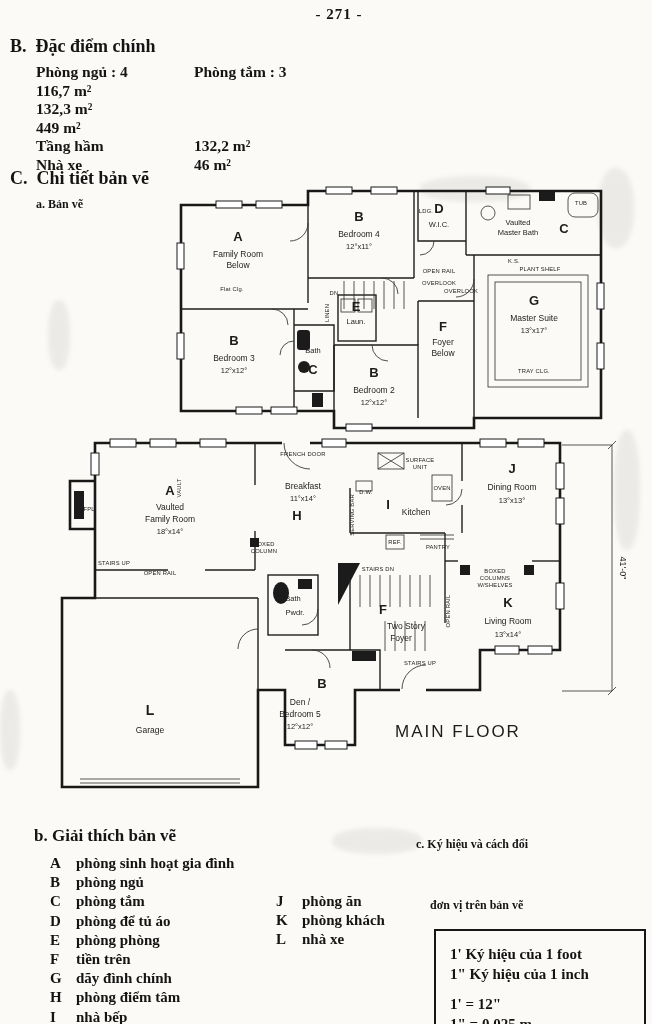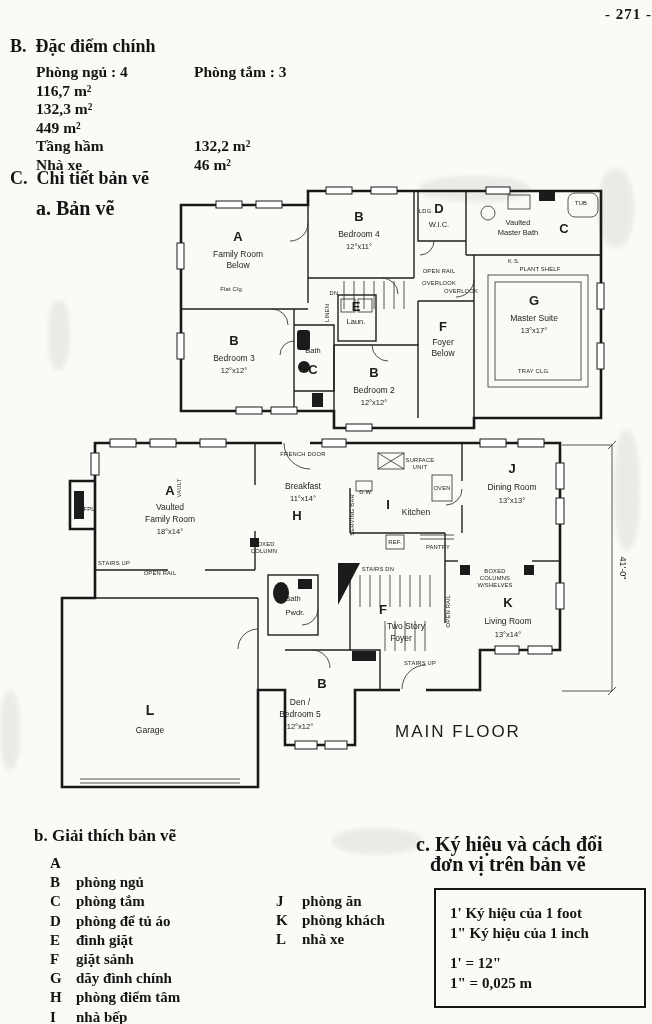--- a/index.html
+++ b/index.html
@@ -4,31 +4,31 @@
 <style>
   * { margin:0; padding:0; box-sizing:border-box; }
   html,body { background:#efeeea; }
   .page {
     position:relative; width:652px; height:1024px; margin:0 auto;
     background:#fbfaf6; color:#141414; overflow:hidden;
     font-family:"Liberation Serif", serif;
   }
   .smudge { position:absolute; background:#dcdcd8; opacity:.5; border-radius:45%; filter:blur(2px); }
 
-  #page-number { position:absolute; top:6px; left:0; right:0; text-align:right;
+  #page-number { position:absolute; top:6px; left:0; right:0; text-align:center;
     font-weight:bold; font-size:15px; letter-spacing:1px;margin-left:26px; }
 
   .sec-h { display:flex; gap:9px; font-size:18px; font-weight:bold; }
   #features { position:absolute; left:10px; top:36px; }
   #features .rows { margin:6px 0 0 26px; }
   .feat-row { display:flex; font-weight:bold; font-size:15.5px; line-height:18.5px; }
   .feat-row .l { width:158px; }
 
   #details { position:absolute; left:10px; top:168px; }
-  #details .sub { margin:8px 0 0 26px; font-size:20px; font-weight:bold; }
+  #details .sub { margin:8px 0 0 26px; font-size:12px; font-weight:bold; }
 
   .plan-wrap { position:absolute; }
   #upper-plan { left:176px; top:183px; }
   #main-plan  { left:50px;  top:393px; }
 
   svg text { fill:#1c1c1c; font-family:"Liberation Sans", sans-serif; text-anchor:middle; }
   .tl  { font-size:13px; font-weight:bold; }
   .tl2 { font-size:14px; font-weight:bold; }
   .tr  { font-size:8.5px; }
   .td  { font-size:7.5px; }
@@ -47,22 +47,22 @@
 
   #legend { position:absolute; left:34px; top:810px;margin-top:16px; }
   #legend h2 { font-size:17px; font-weight:bold; }
   #legend .cols { display:flex; margin:8px 0 0 16px; }
   .lcol1 { width:226px; }
   .lrow { display:flex; font-size:15px; font-weight:bold; line-height:19.2px; }
   .lkey { width:26px; }
   .lcol2 { margin-top:38px; }
 
   #units { position:absolute; left:416px; top:834px; width:234px; }
-  #units .uh { font-size:20px; font-weight:bold; line-height:20px; }
-  #units .uh2 { padding-left:14px; }
+  #units .uh { font-size:12px; font-weight:bold; line-height:20px; }
+  #units .uh2 { padding-left:14px;margin-top:41px; }
   .ubox { margin:14px 0 0 18px; border:2.5px solid #161616; padding:13px 8px 13px 14px;
     width:212px; font-size:15px; font-weight:bold; line-height:20px; }
   .u3 { margin-top:10px; }
   .u4 { padding-left:16px; }
 </style>
 </head>
 <body>
 
 <div class="page">
 
@@ -370,40 +370,41 @@
       </g>
     </svg>
   </div>
 
   <section id="legend">
     <h2>b. Giải thích bản vẽ</h2>
     <div class="cols">
       <div class="lcol1">
         <div class="lrow">
             <span class="lkey">A</span>
+            <span>phòng sinh hoạt gia đình</span>
           </div>
         <div class="lrow">
             <span class="lkey">B</span>
             <span>phòng ngủ</span>
           </div>
         <div class="lrow">
             <span class="lkey">C</span>
             <span>phòng tắm</span>
           </div>
         <div class="lrow">
             <span class="lkey">D</span>
             <span>phòng để tủ áo</span>
           </div>
         <div class="lrow">
             <span class="lkey">E</span>
-            <span>đình giặt</span>
+            <span>phòng phòng</span>
           </div>
         <div class="lrow">
             <span class="lkey">F</span>
-            <span>giặt sảnh</span>
+            <span>tiền trên</span>
           </div>
         <div class="lrow">
             <span class="lkey">G</span>
             <span>dãy đình chính</span>
           </div>
         <div class="lrow">
             <span class="lkey">H</span>
             <span>phòng điểm tâm</span>
           </div>
         <div class="lrow">

